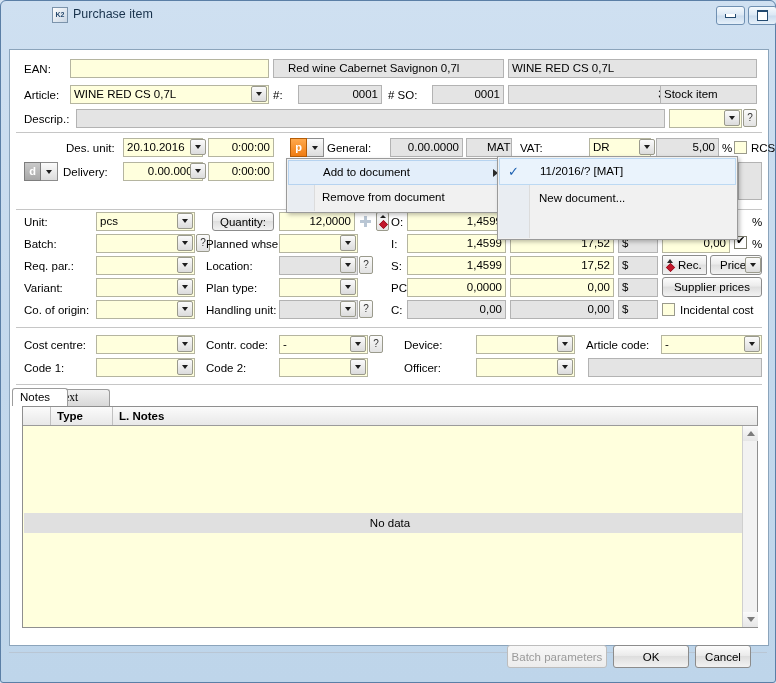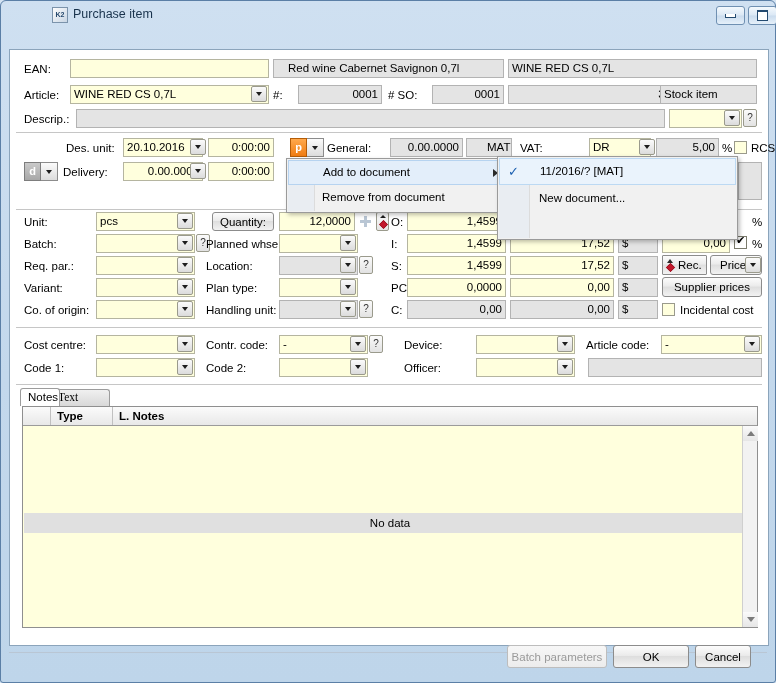--- a/index.html
+++ b/index.html
@@ -423,21 +423,21 @@
     <div class="fld" style="left:269px;top:308px;width:89px;"></div>
     <div class="ddbtn" style="left:340px;top:309px;"></div>
 
     <div class="lbl" style="left:394px;top:311px;">Officer:</div>
     <div class="fld" style="left:466px;top:308px;width:99px;"></div>
     <div class="ddbtn" style="left:547px;top:309px;"></div>
     <div class="fld ro" style="left:578px;top:308px;width:174px;"></div>
 
     <div class="sep" style="top:334px;"></div>
 
-    <div class="subtab active" style="left:10px;top:338px;width:40px;">Notes</div>
+    <div class="subtab active" style="left:2px;top:338px;width:56px;">Notes</div>
     <div class="subtab" style="left:40px;top:339px;width:60px;font-family:Liberation Serif, serif;">Text</div>
 
     <div class="gridbox" style="left:12px;top:356px;width:736px;height:222px;">
       <div class="gridhdr">
         <div class="cell" style="left:0;width:28px;"></div>
         <div class="cell" style="left:28px;width:62px;">Type</div>
         <div class="cell" style="left:90px;width:629px;border-right:none;">L. Notes</div>
       </div>
       <div class="nodata" style="top:106px;">No data</div>
       <div class="vscroll" style="right:0;top:19px;bottom:0;">

